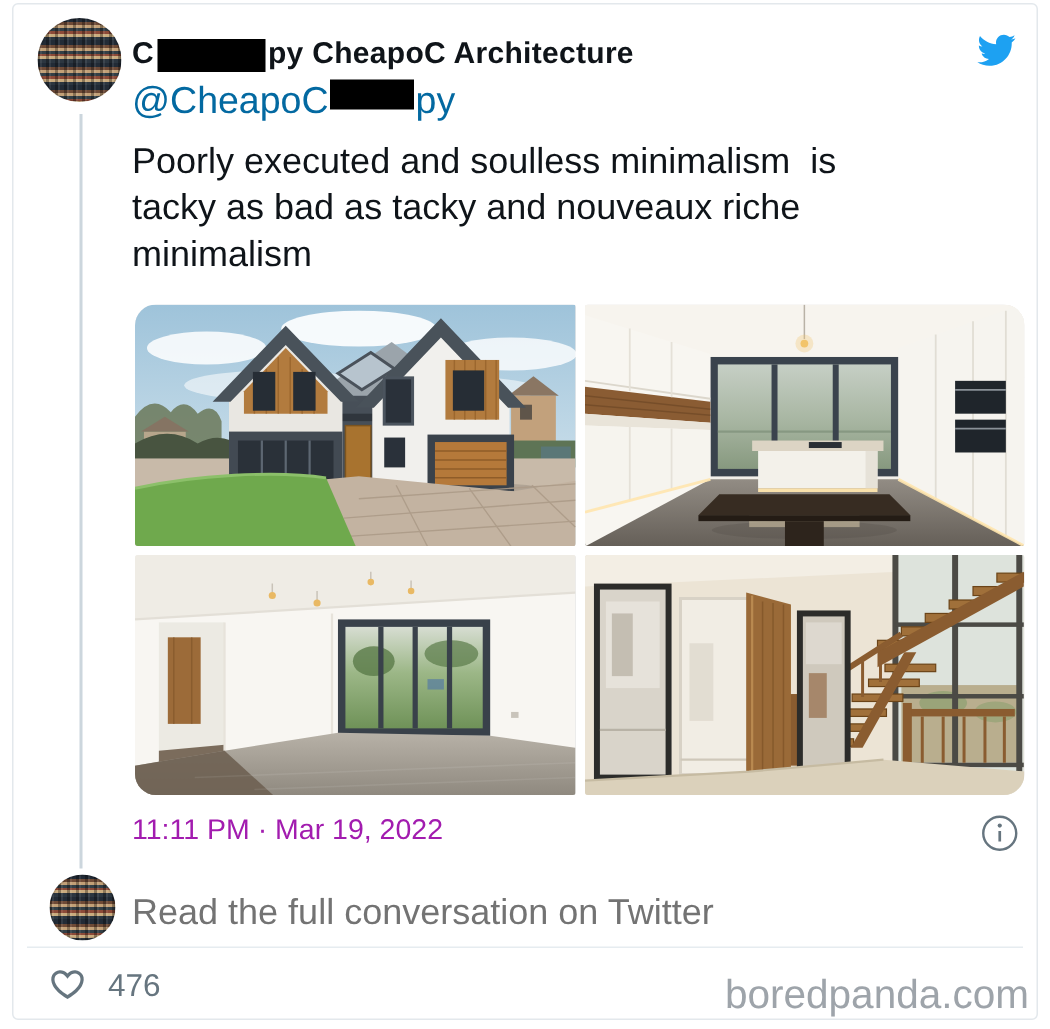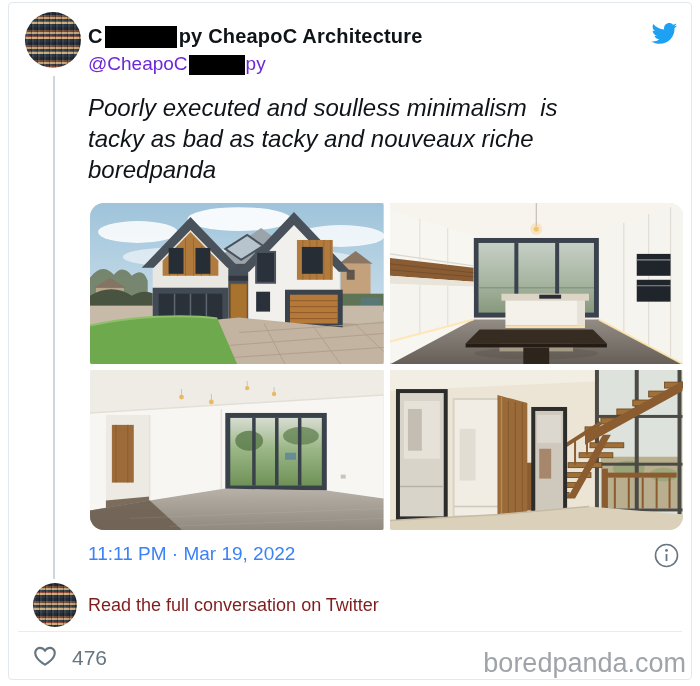--- a/index.html
+++ b/index.html
@@ -12,41 +12,41 @@
     background:
       repeating-linear-gradient(90deg, rgba(0,0,0,.30) 0 1.5px, rgba(255,255,255,.08) 1.5px 3px, rgba(0,0,0,0) 3px 6px),
       repeating-linear-gradient(180deg, #222b36 0 3px, #6e4a36 3px 5px, #c2a077 5px 7px, #333f46 7px 9px, #8c4a38 9px 10.5px, #c9ab7e 10.5px 12.5px, #2c3640 12.5px 15px);
     box-shadow:inset 0 0 0 1px rgba(0,0,0,.15);}
   .avatar-main{position:absolute;left:25px;top:12px;width:56px;height:56px;cursor:pointer;}
   .avatar-small{position:absolute;left:33px;top:583px;width:44px;height:44px;cursor:pointer;}
   .thread-line{position:absolute;left:53px;top:76px;width:2px;height:503px;background:#ccd6dd;}
 
   .name-row{position:absolute;left:88px;top:25px;display:flex;align-items:center;
         font-size:20px;font-weight:bold;color:#0f1419;letter-spacing:.2px;cursor:pointer;}
-  .handle-row{position:absolute;left:88px;top:53px;display:flex;align-items:flex-end;
-        font-size:19px;color:#6d28d9;cursor:pointer;}
+  .handle-row{position:absolute;left:88px;top:53px;display:flex;align-items:flex-start;
+        font-size:25px;color:#0369a1;cursor:pointer;}
   .censor{display:inline-block;background:#000;}
   .censor-name{width:72px;height:22px;margin:0 2px;}
   .censor-handle{width:56px;height:20px;margin:0 1px;}
   .bird{position:absolute;left:648px;top:20px;width:32px;height:27px;cursor:pointer;}
 
   .tweet-text{position:absolute;left:88px;top:92px;width:585px;
         font-size:24px;line-height:31px;color:#0f1419;}
-  .tweet-line{white-space:pre-wrap;font-style:italic;}
+  .tweet-line{white-space:pre-wrap;}
 
   .photo-grid{position:absolute;left:90px;top:203px;width:593px;height:327px;
         display:grid;grid-template-columns:1fr 1fr;grid-template-rows:1fr 1fr;gap:6px;
         border-radius:14px;overflow:hidden;}
   .photo-cell{position:relative;overflow:hidden;border-radius:2px;cursor:pointer;background:#e8e8e8;}
   .photo-cell svg{display:block;width:100%;height:100%;}
 
-  .timestamp{position:absolute;left:88px;top:543px;font-size:19px;color:#3b82f6;cursor:pointer;}
+  .timestamp{position:absolute;left:88px;top:543px;font-size:19px;color:#a21caf;cursor:pointer;}
   .info-icon{position:absolute;left:653px;top:542px;width:27px;height:27px;cursor:pointer;}
 
-  .conv-link{position:absolute;left:88px;top:595px;font-size:18px;color:#7f1d1d;cursor:pointer;}
+  .conv-link{position:absolute;left:88px;top:595px;font-size:24px;color:#737373;cursor:pointer;}
 
   .divider{position:absolute;left:18px;top:631px;width:664px;height:1px;background:#e6ecf0;}
 
   .heart-btn{position:absolute;left:32px;top:643px;width:26px;height:26px;cursor:pointer;}
   .like-count{position:absolute;left:72px;top:646px;font-size:21px;color:#66757f;cursor:pointer;}
   .watermark{position:absolute;right:14px;top:648px;font-size:27px;color:#9ea4aa;}
 </style>
 </head>
 <body>
 
@@ -67,21 +67,21 @@
     <span>py</span>
   </div>
 
   <svg class="bird" viewBox="0 0 24 24">
     <path fill="#1da1f2" d="M23.643 4.937c-.835.37-1.732.62-2.675.733.962-.576 1.7-1.49 2.048-2.578-.9.534-1.897.922-2.958 1.13-.85-.904-2.06-1.47-3.4-1.47-2.572 0-4.658 2.086-4.658 4.66 0 .364.042.718.12 1.06-3.873-.195-7.304-2.05-9.602-4.868-.4.69-.63 1.49-.63 2.342 0 1.616.823 3.043 2.072 3.878-.764-.025-1.482-.234-2.11-.583v.06c0 2.257 1.605 4.14 3.737 4.568-.392.106-.803.162-1.227.162-.3 0-.593-.028-.877-.082.593 1.85 2.313 3.198 4.352 3.234-1.595 1.25-3.604 1.995-5.786 1.995-.376 0-.747-.022-1.112-.065 2.062 1.323 4.51 2.093 7.14 2.093 8.57 0 13.255-7.098 13.255-13.254 0-.2-.005-.402-.014-.602.91-.658 1.7-1.477 2.323-2.41z"></path>
   </svg>
 
   <div class="tweet-text">
     <div class="tweet-line">Poorly executed and soulless minimalism  is</div>
     <div class="tweet-line">tacky as bad as tacky and nouveaux riche</div>
-    <div class="tweet-line">boredpanda</div>
+    <div class="tweet-line">minimalism</div>
   </div>
 
   <div class="photo-grid">
 
     <div class="photo-cell" aria-label="modern house exterior with gabled roofs and wood cladding">
       <svg viewBox="0 0 295 163" preserveAspectRatio="xMidYMid slice">
         <defs>
           <linearGradient id="p1sky" x1="0" y1="0" x2="0" y2="1">
             <stop offset="0" stop-color="#9ec3da"></stop>
               <stop offset="1" stop-color="#ddeaf1"></stop>

